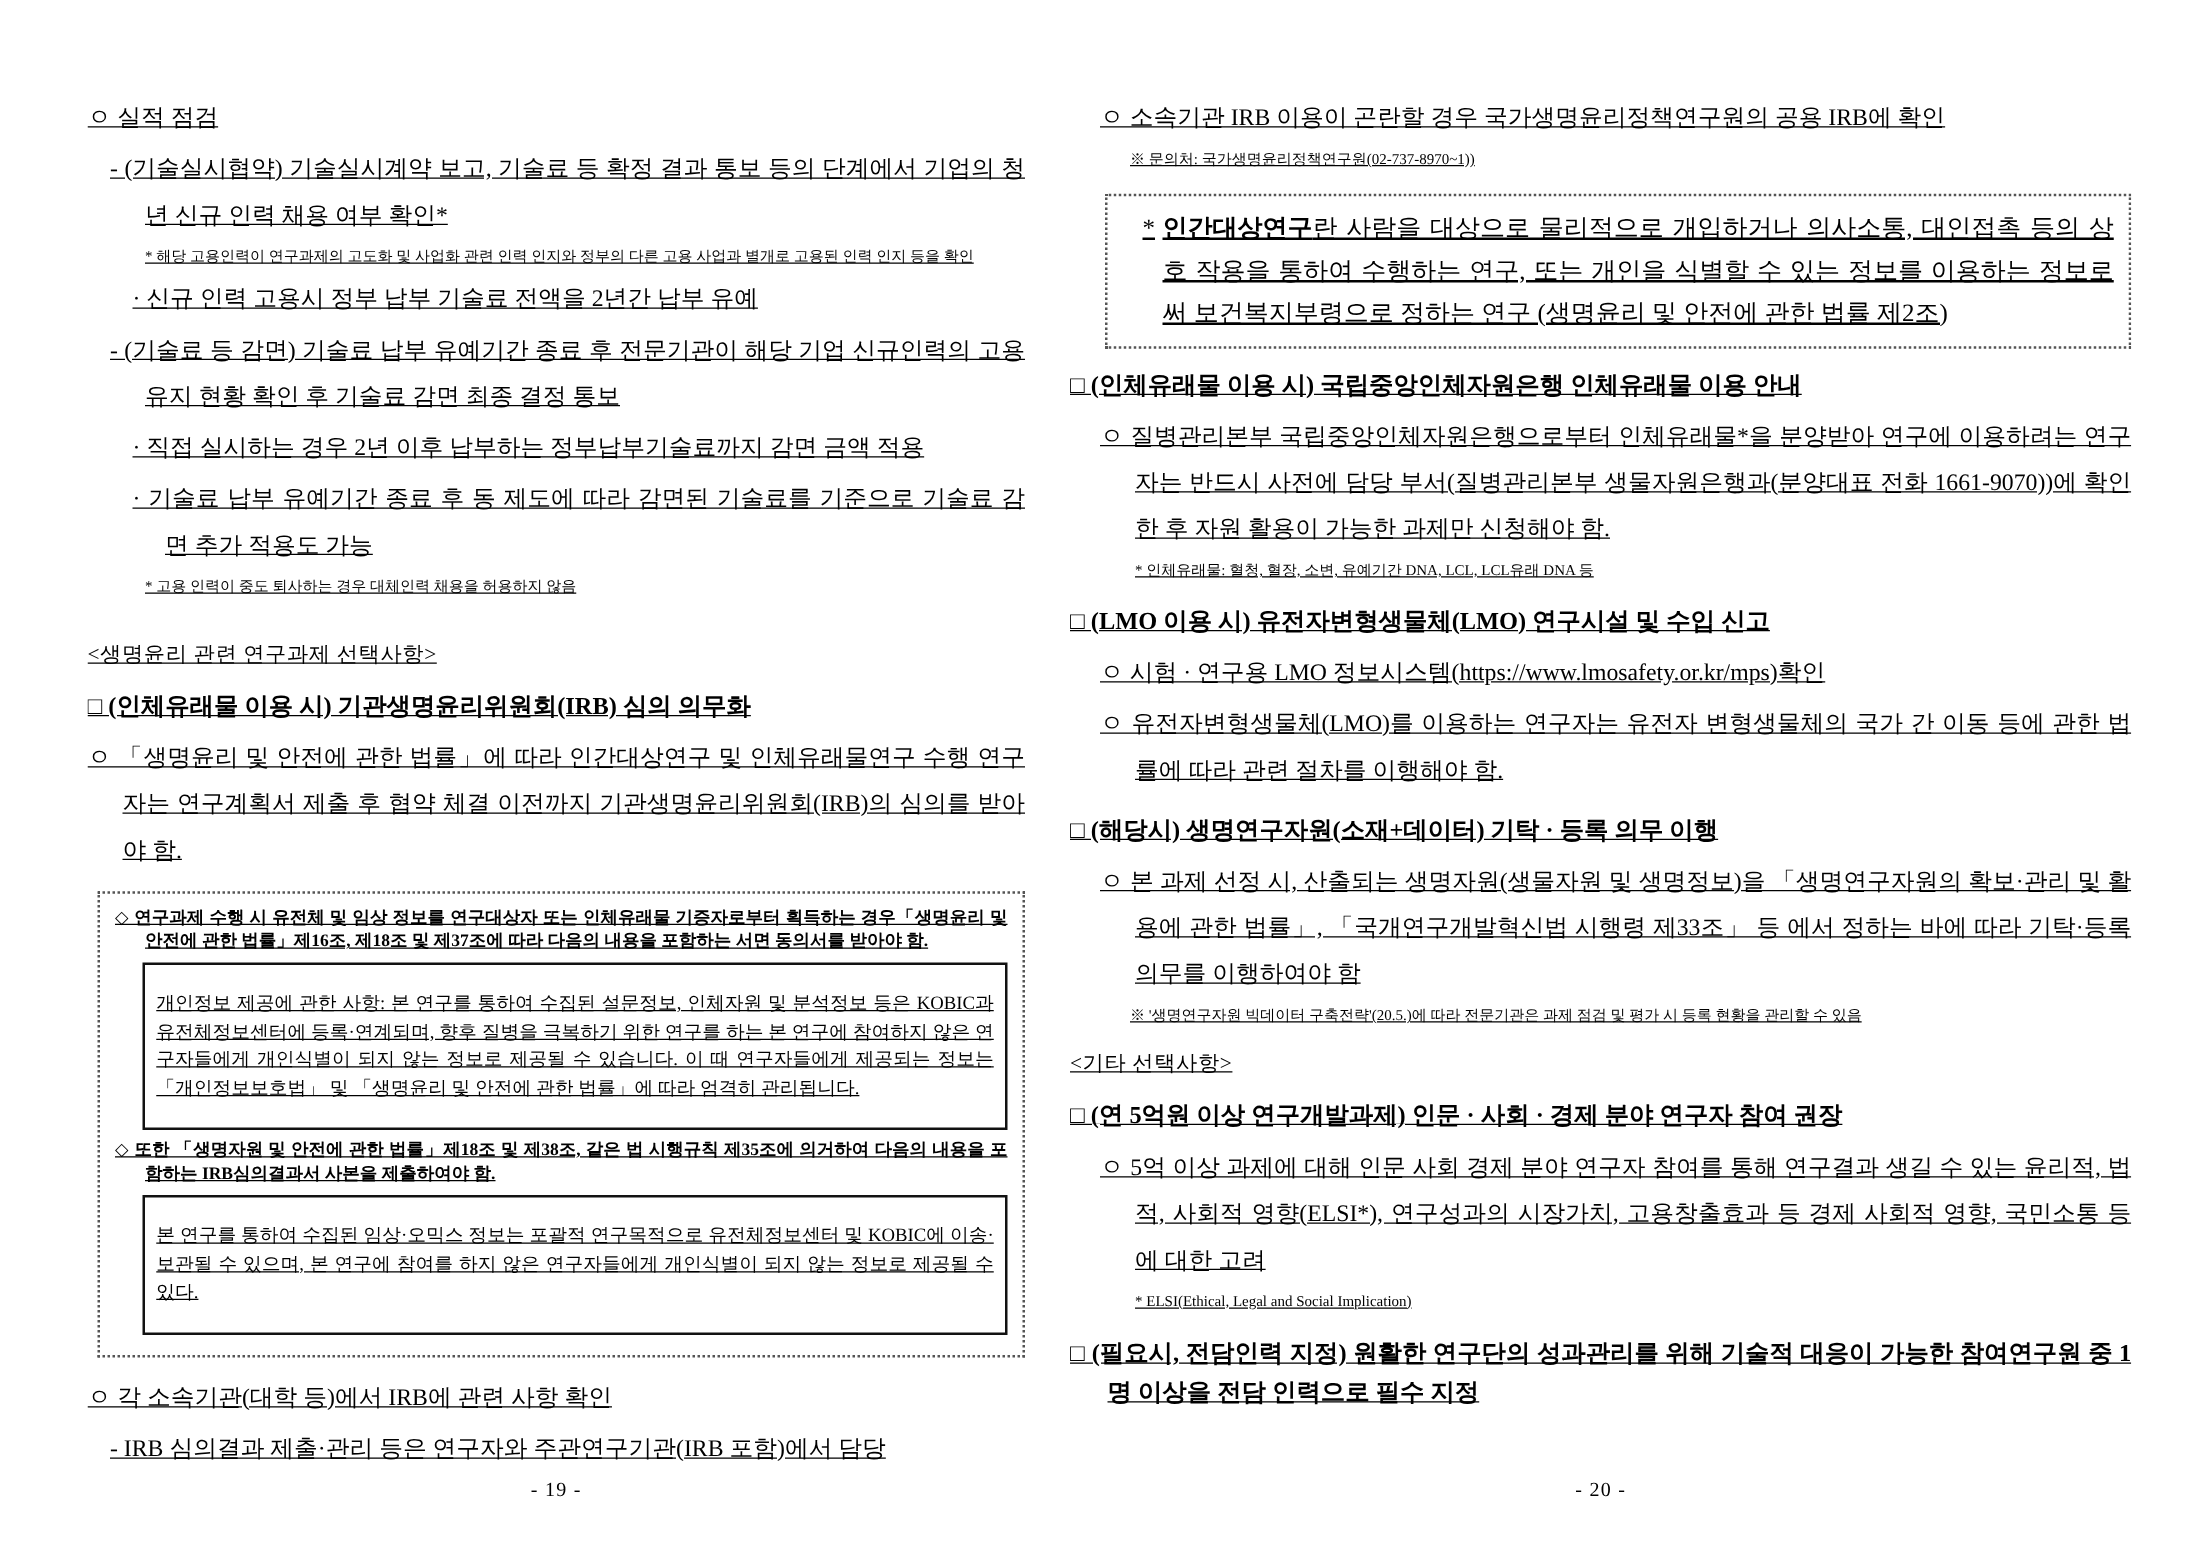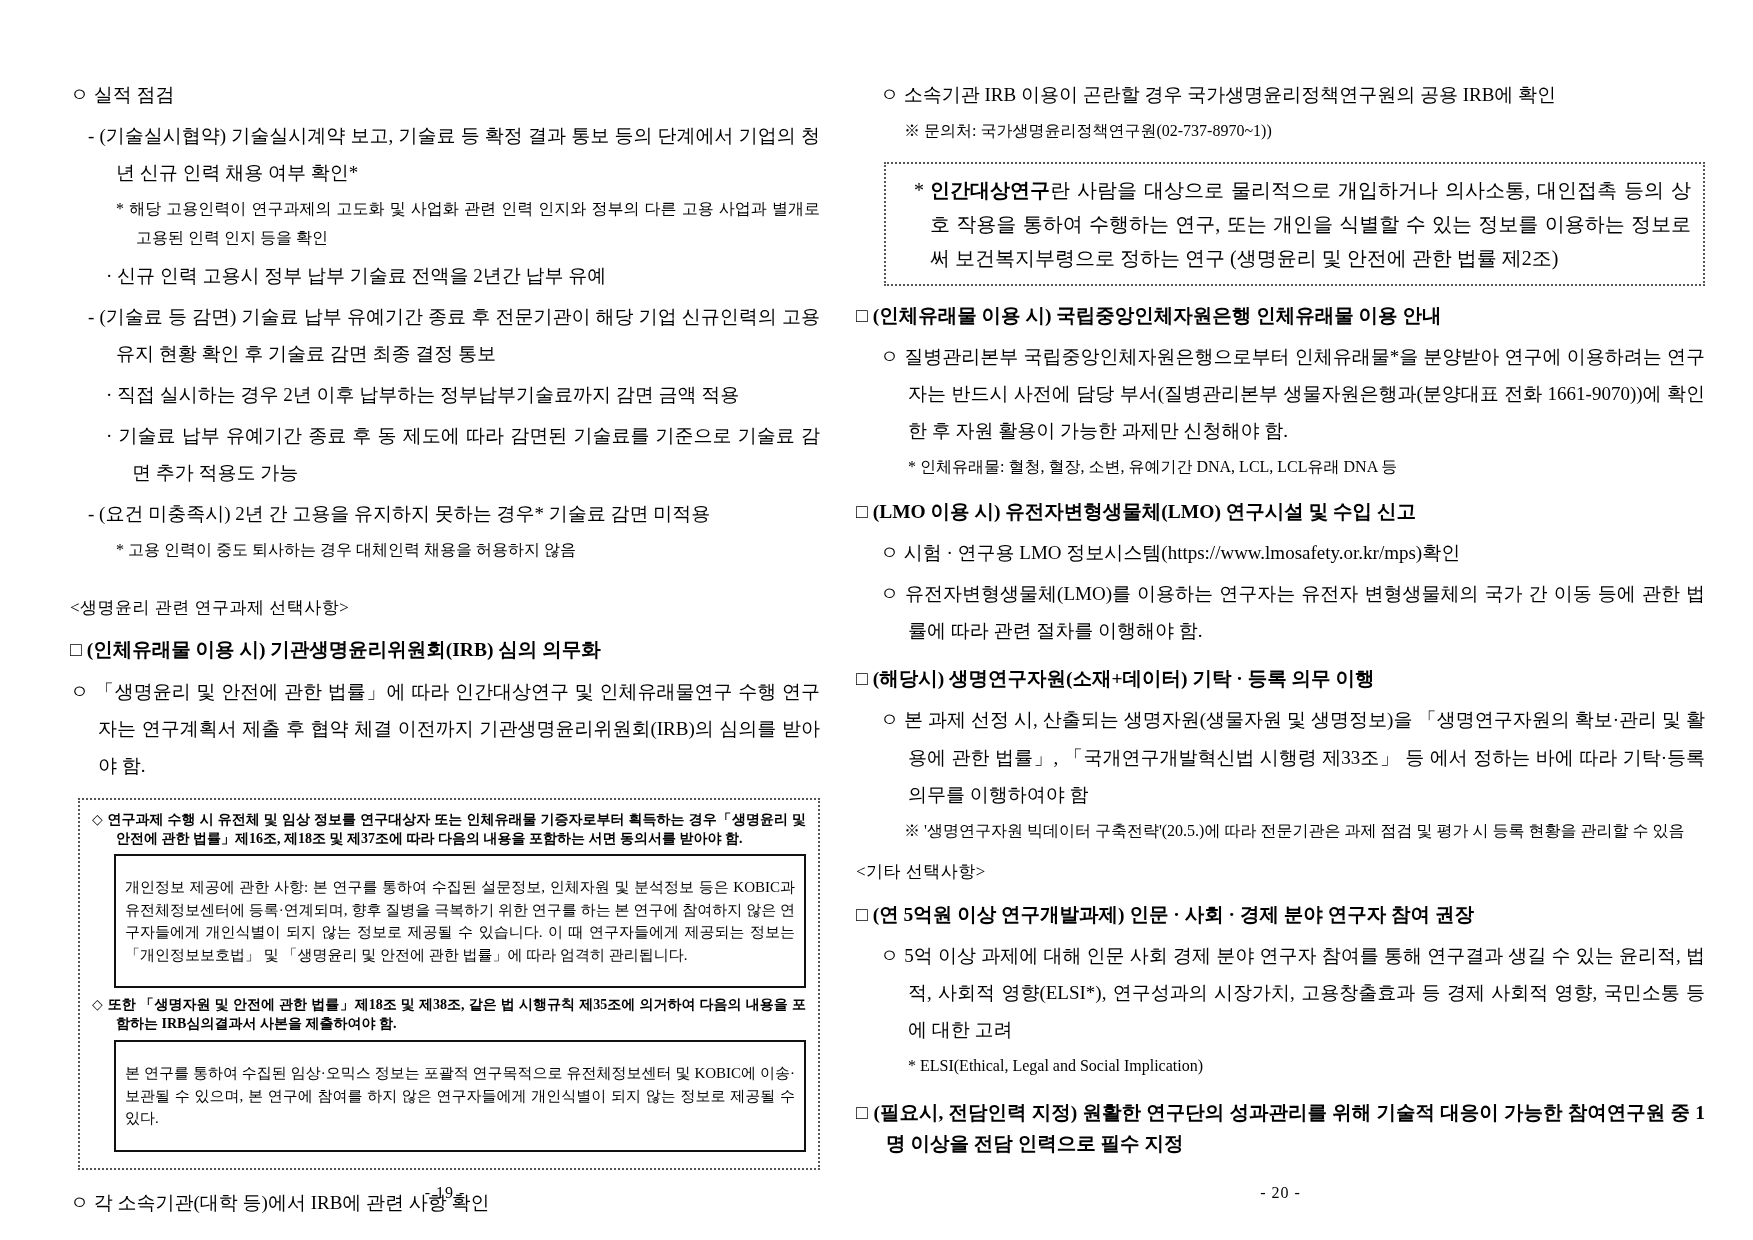--- a/index.html
+++ b/index.html
@@ -3,37 +3,37 @@
 <meta charset="utf-8">
 <style>
   html,body{margin:0;padding:0;}
   body{
     width:1753px;height:1240px;background:#ffffff;color:#000;
     font-family:"Liberation Serif","DejaVu Serif",serif;
     overflow:hidden;
   }
   .sheet{
     display:flex;width:100%;height:100%;box-sizing:border-box;
-    padding:72px 48px 24px 70px;gap:36px;
+    padding:72px 48px 24px 70px;gap:36px;text-decoration:underline;
   }
   .page{
     position:relative;box-sizing:border-box;
     padding-bottom:52px;overflow:hidden;
   }
   .page-left{width:750px;}
   .page-right{width:849px;}
 
   p{margin:0;}
   .p1,.p2,.p3{font-size:19px;line-height:1.95;margin:4px 0;text-align:justify;}
   .p1{padding-left:28px;text-indent:-28px;}
   .p2{padding-left:46px;text-indent:-28px;}
   .p3{padding-left:62px;text-indent:-26px;}
   .p1r{padding-left:52px;text-indent:-28px;}
 
-  .n1,.n2{font-size:16px;line-height:1.8;margin:3px 0;text-align:justify;}
+  .n1,.n2{font-size:12px;line-height:1.8;margin:3px 0;text-align:justify;}
   .n1{padding-left:66px;text-indent:-20px;}
   .n2{padding-left:70px;text-indent:-26px;}
   .n1r{padding-left:72px;text-indent:-20px;}
   .n2r{padding-left:76px;text-indent:-28px;}
 
   .h-angle{font-size:17px;line-height:1.5;margin:30px 0 10px;letter-spacing:0.5px;}
   .h-sq{font-size:19.5px;font-weight:bold;line-height:1.6;margin:14px 0 7px;
         padding-left:30px;text-indent:-30px;text-align:justify;}
 
   .dotted-box{
@@ -69,21 +69,20 @@
 <div class="sheet">
 
   <section class="page page-left">
     <p class="p1">ㅇ 실적 점검</p>
     <p class="p2">- (기술실시협약) 기술실시계약 보고, 기술료 등 확정 결과 통보 등의 단계에서 기업의 청년 신규 인력 채용 여부 확인*</p>
     <p class="n1">* 해당 고용인력이 연구과제의 고도화 및 사업화 관련 인력 인지와 정부의 다른 고용 사업과 별개로 고용된 인력 인지 등을 확인</p>
     <p class="p3">· 신규 인력 고용시 정부 납부 기술료 전액을 2년간 납부 유예</p>
     <p class="p2">- (기술료 등 감면) 기술료 납부 유예기간 종료 후 전문기관이 해당 기업 신규인력의 고용유지 현황 확인 후 기술료 감면 최종 결정 통보</p>
     <p class="p3">· 직접 실시하는 경우 2년 이후 납부하는 정부납부기술료까지 감면 금액 적용</p>
     <p class="p3">· 기술료 납부 유예기간 종료 후 동 제도에 따라 감면된 기술료를 기준으로 기술료 감면 추가 적용도 가능</p>
-    <p class="p2">- (요건 미충족시) 2년 간 고용을 유지하지 못하는 경우* 기술료 감면 미적용</p>
     <p class="n1">* 고용 인력이 중도 퇴사하는 경우 대체인력 채용을 허용하지 않음</p>
 
     <p class="h-angle">&lt;생명윤리 관련 연구과제 선택사항&gt;</p>
     <p class="h-sq">□ (인체유래물 이용 시) 기관생명윤리위원회(IRB) 심의 의무화</p>
     <p class="p1">ㅇ 「생명윤리 및 안전에 관한 법률」에 따라 인간대상연구 및 인체유래물연구 수행 연구자는 연구계획서 제출 후 협약 체결 이전까지 기관생명윤리위원회(IRB)의 심의를 받아야 함.</p>
 
     <div class="dotted-box">
       <p class="clause">◇ 연구과제 수행 시 유전체 및 임상 정보를 연구대상자 또는 인체유래물 기증자로부터 획득하는 경우「생명윤리 및 안전에 관한 법률」제16조, 제18조 및 제37조에 따라 다음의 내용을 포함하는 서면 동의서를 받아야 함.</p>
       <div class="inner-box">
         <p>개인정보 제공에 관한 사항: 본 연구를 통하여 수집된 설문정보, 인체자원 및 분석정보 등은 KOBIC과 유전체정보센터에 등록·연계되며, 향후 질병을 극복하기 위한 연구를 하는 본 연구에 참여하지 않은 연구자들에게 개인식별이 되지 않는 정보로 제공될 수 있습니다. 이 때 연구자들에게 제공되는 정보는「개인정보보호법」 및 「생명윤리 및 안전에 관한 법률」에 따라 엄격히 관리됩니다.</p>

